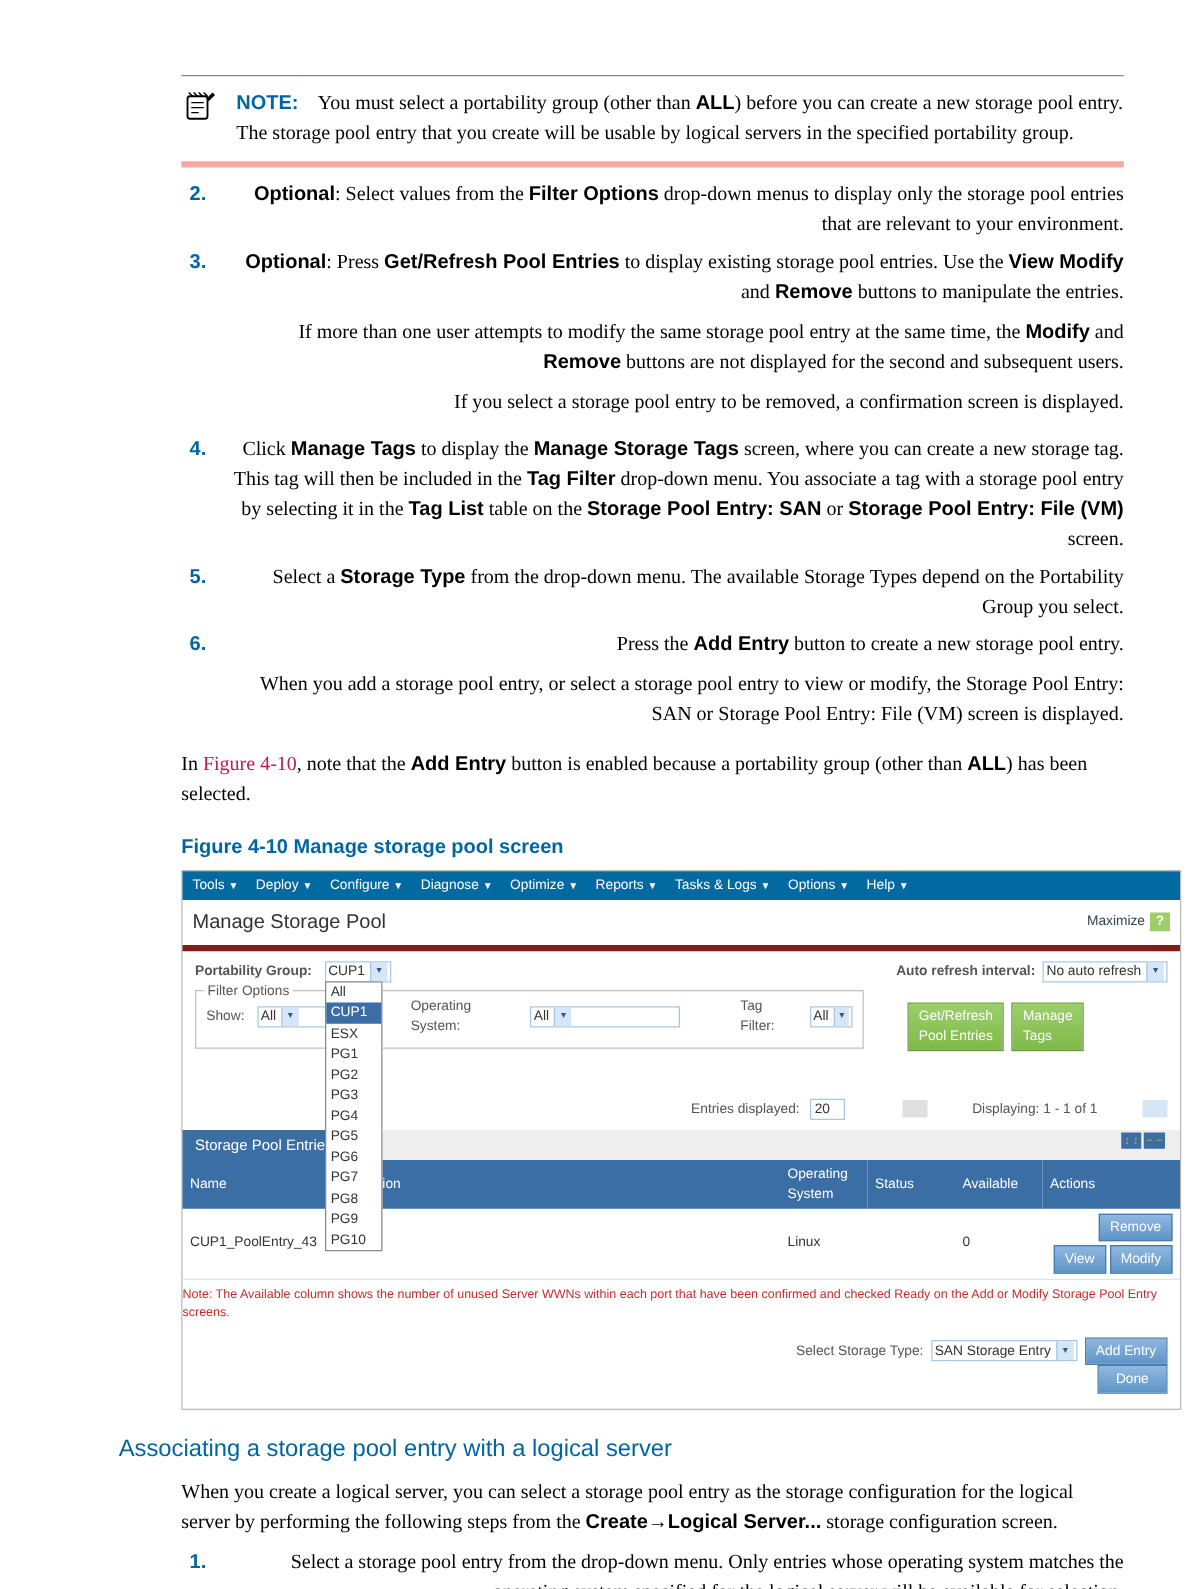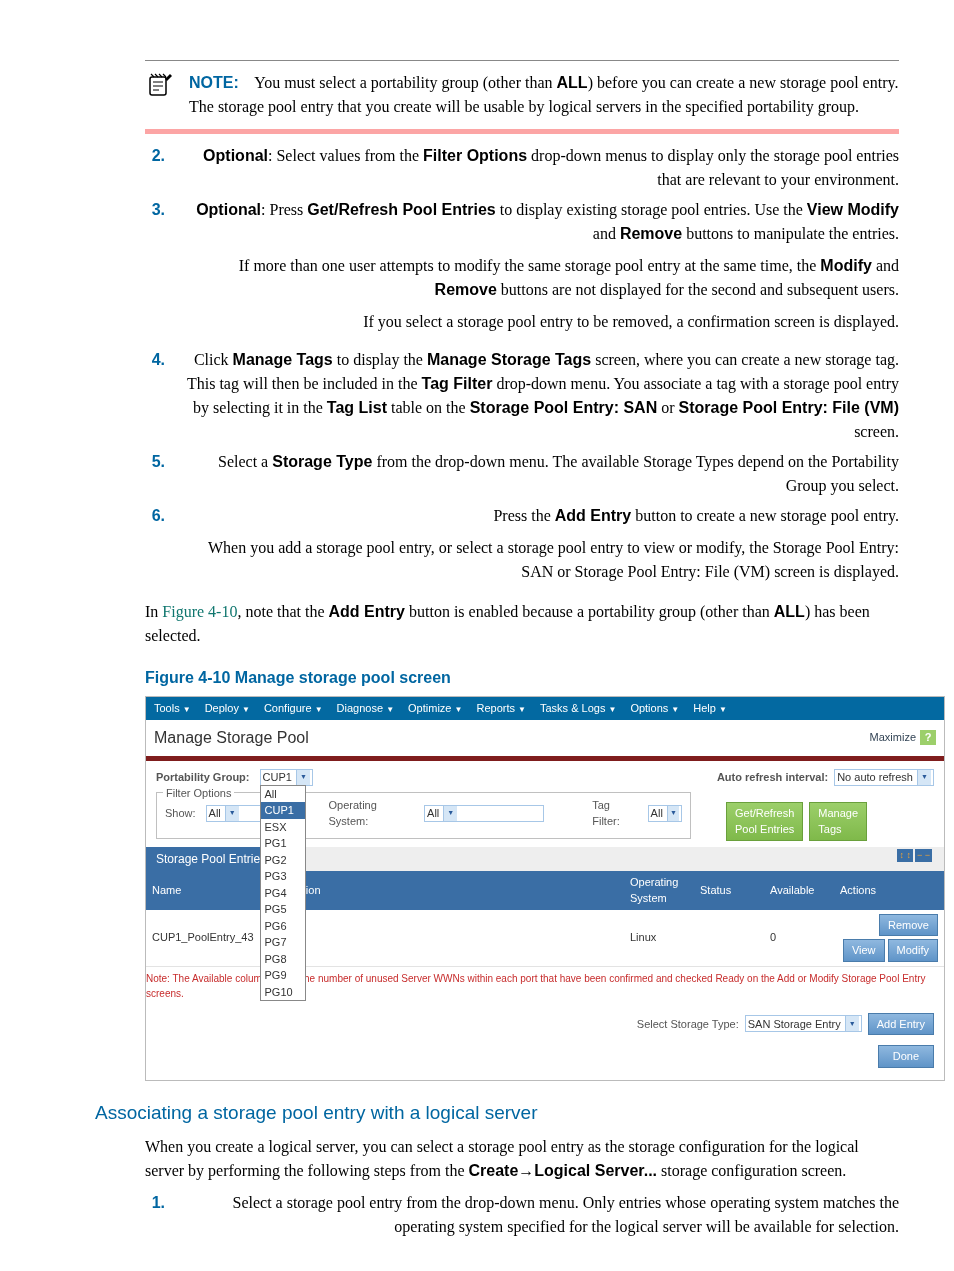--- a/index.html
+++ b/index.html
@@ -25,21 +25,21 @@
   .note-label { color: #0066a1; font-family: Arial, sans-serif; font-weight: bold; }
   .ol { margin-left: 90px; }
   .ol-item { display: flex; gap: 18px; margin: 6px 0; }
   .ol-num { color: #0066a1; font-family: Arial, sans-serif; font-weight: bold; min-width: 20px; text-align: right; }
   .ol-body { flex: 1; text-align: right; }
   .bold { font-family: Arial, sans-serif; font-weight: bold; }
   .para { margin: 8px 0 8px 90px; }
   .inner-para { margin: 8px 0; }
   .fig-caption { color: #0066a1; font-family: Arial, sans-serif; font-weight: bold; margin: 18px 0 6px 90px; }
   .section-h { color: #0066a1; font-family: Arial, sans-serif; font-weight: normal; font-size: 19px; margin: 18px 0 8px 40px; }
-  .link { color: #0f766e; }
+  .link { color: #be185d; }
 
   
   .fig {
     margin: 4px 0 10px 90px;
     border: 1px solid #bbb;
     font-family: Arial, sans-serif;
     font-size: 11px;
     color: #333;
     position: relative;
     width: 800px;
@@ -144,21 +144,21 @@
   .table th {
     background: #3a6ea5;
     color: #fff;
     text-align: left;
     font-weight: normal;
     padding: 3px 6px;
     font-size: 11px;
   }
   .table td { padding: 4px 6px; border-bottom: 1px solid #e3e3e3; }
   .note-line { color: #c72c2c; font-size: 10px; padding: 4px 0 2px 0; }
-  .bottom-rows { display: flex; flex-direction: column; align-items: flex-end; gap: 10px; padding: 10px 10px 12px 10px; }
+  .bottom-rows { display: flex; flex-direction: column; align-items: flex-end; padding: 10px 10px 12px 10px; }
   .input-box {
     border: 1px solid #a7c7e7;
     background: #fff;
     padding: 0 3px;
     height: 17px;
     display: inline-flex;
     align-items: center;
     font-size: 11px;
   }
   .top-right { display: flex; align-items: flex-start; gap: 6px; margin-left: auto; }
@@ -316,20 +316,31 @@
               <span class="arrow">▼</span>
           </span>
         </div>
       </div>
       <div style="position:absolute; left:570px; top:10px; display:flex; gap:6px;">
         <span class="btn">Get/Refresh Pool Entries</span>
         <span class="btn">Manage Tags</span>
       </div>
     </div>
 
+    <div class="entries-row">
+      <div class="spacer"></div>
+      <span class="label">Entries displayed:</span>
+      <span class="input-box" style="width:28px;">20</span>
+      <span style="width:30px;"></span>
+      <span class="pager-dim"></span>
+      <span style="width:20px;"></span>
+      <span class="label">Displaying: 1 - 1 of 1</span>
+      <span style="width:20px;"></span>
+      <span class="pager-arrow"></span>
+    </div>
   </div>
 
   <div class="tab-wrap">
     <div class="tabbar">
       <div class="tab-active">Storage Pool Entries</div>
     </div>
     <div class="mini-icons">
       <span>↕ ↕</span>
       <span>− −</span>
     </div>

